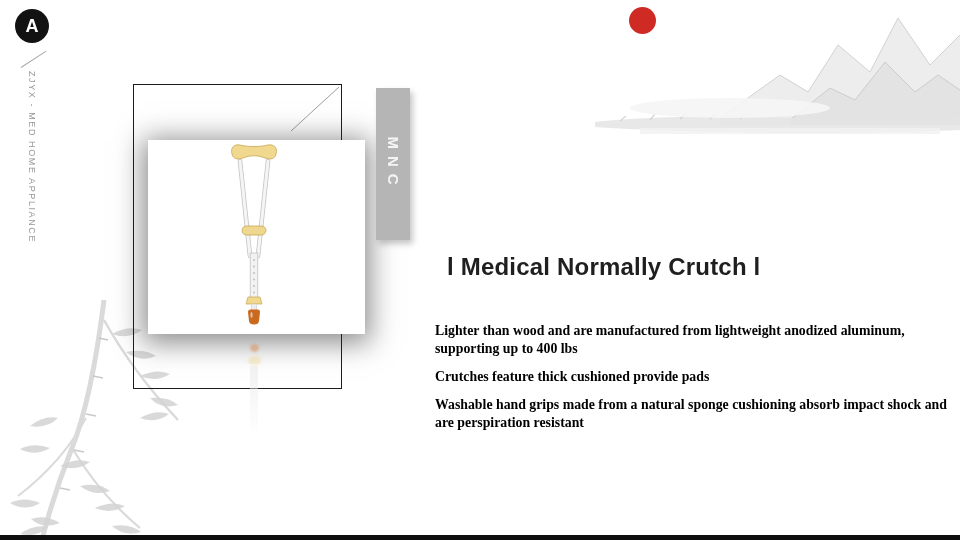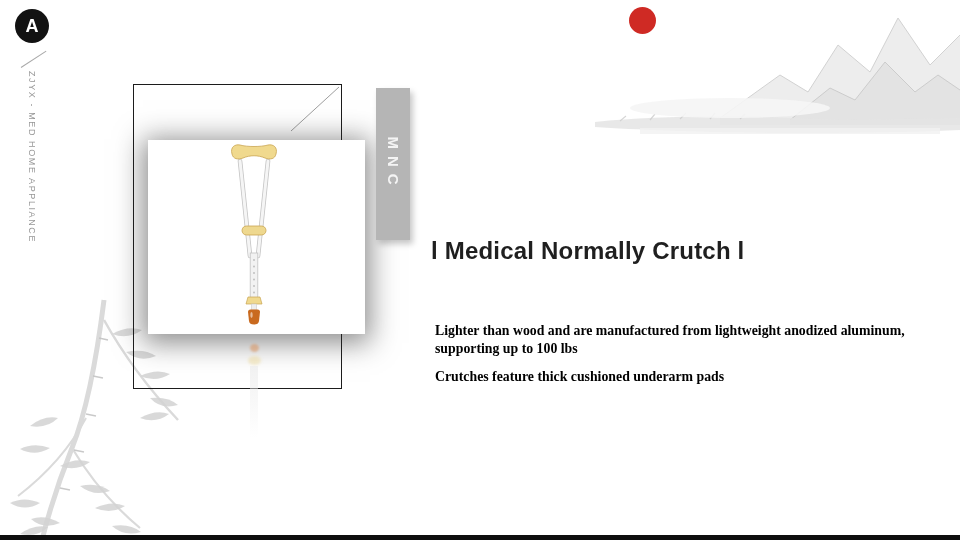--- a/index.html
+++ b/index.html
@@ -58,21 +58,21 @@
   }
 
   
   .red-dot{position:absolute;left:629px;top:7px;width:27px;height:27px;border-radius:50%;
     background:var(--accent_red,#cf2a24);}
   .bottom-bar{position:absolute;left:0;bottom:0;width:960px;height:5px;
     background:var(--bottom_bar,#0e0e0e);}
 
   
   .slide-title{
-    position:absolute;left:431px;top:237px;margin:0;
+    position:absolute;left:431px;top:237px;margin:16px;
     font-size:24px;font-weight:bold;color:var(--title_text,#1f1f1f);
     letter-spacing:.2px;white-space:nowrap;
   }
   .features{
     position:absolute;left:435px;top:322px;width:512px;
     font-family:"Liberation Serif",serif;font-weight:bold;
     font-size:13.8px;line-height:18px;color:var(--body_text,#000);
   }
   .features p{margin:0 0 10px 0;}
 </style>
@@ -170,19 +170,20 @@
 
   <div class="mnc-banner">
     <div class="mnc-text">MNC</div>
   </div>
 
   <div class="red-dot"></div>
 
   <h1 class="slide-title">l Medical Normally Crutch l</h1>
 
   <div class="features">
-    <p>Lighter than wood and are manufactured from lightweight anodized aluminum, supporting up to 100 lbs</p>
-    <p>Crutches feature thick cushioned underarm pads</p>
+    <p>Lighter than wood and are manufactured from lightweight anodized aluminum, supporting up to 400 lbs</p>
+    <p>Crutches feature thick cushioned provide pads</p>
+    <p>Washable hand grips made from a natural sponge cushioning absorb impact shock and are perspiration resistant</p>
   </div>
 
   <div class="bottom-bar"></div>
 
 </div>
 
 </body></html>

